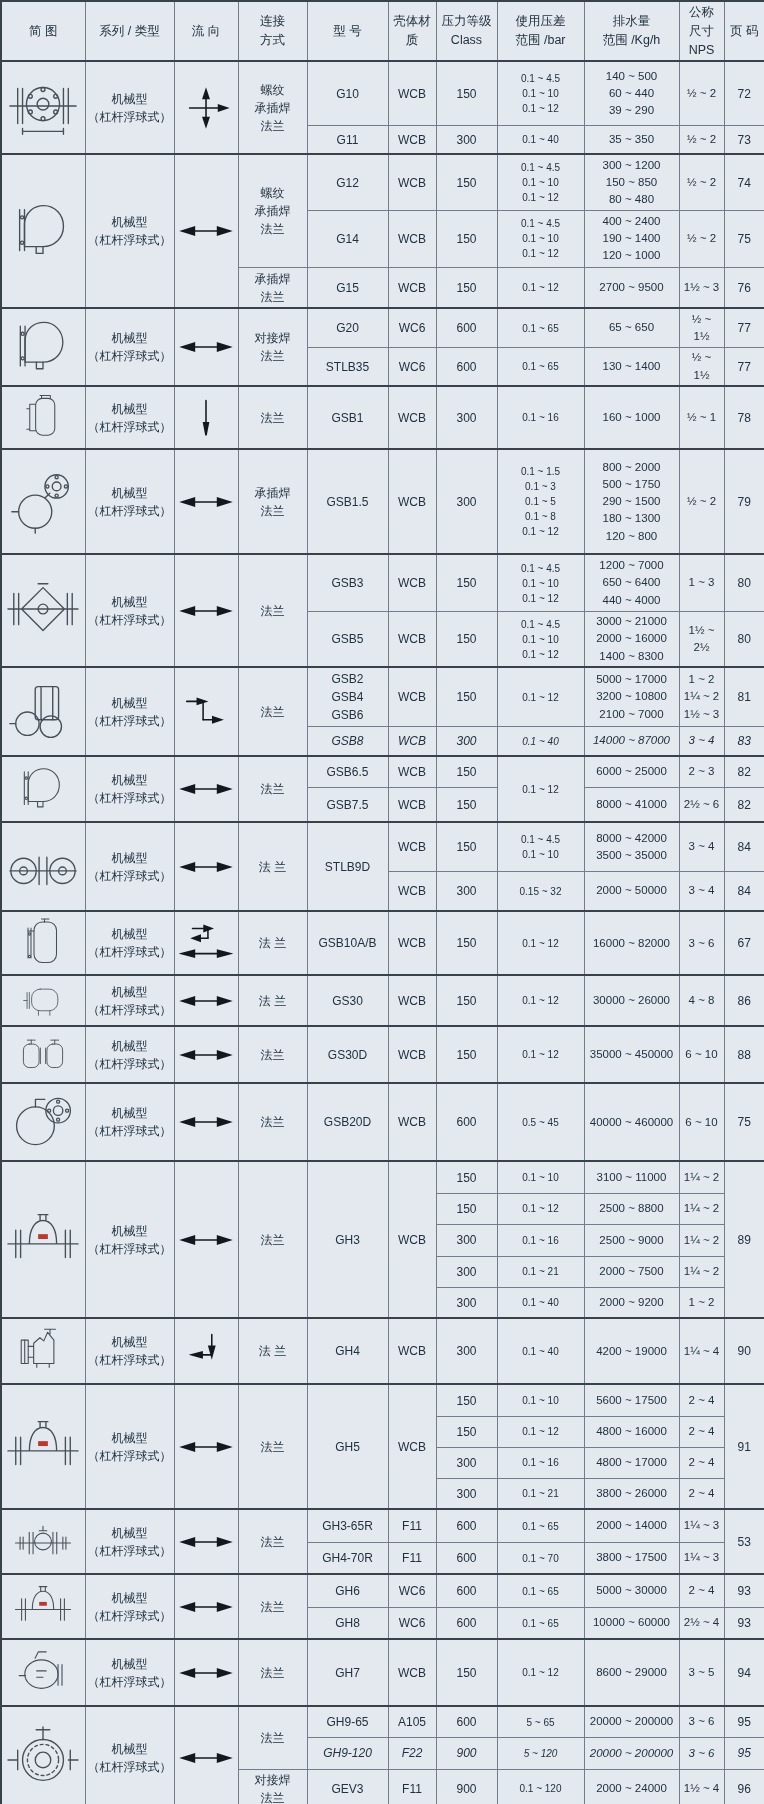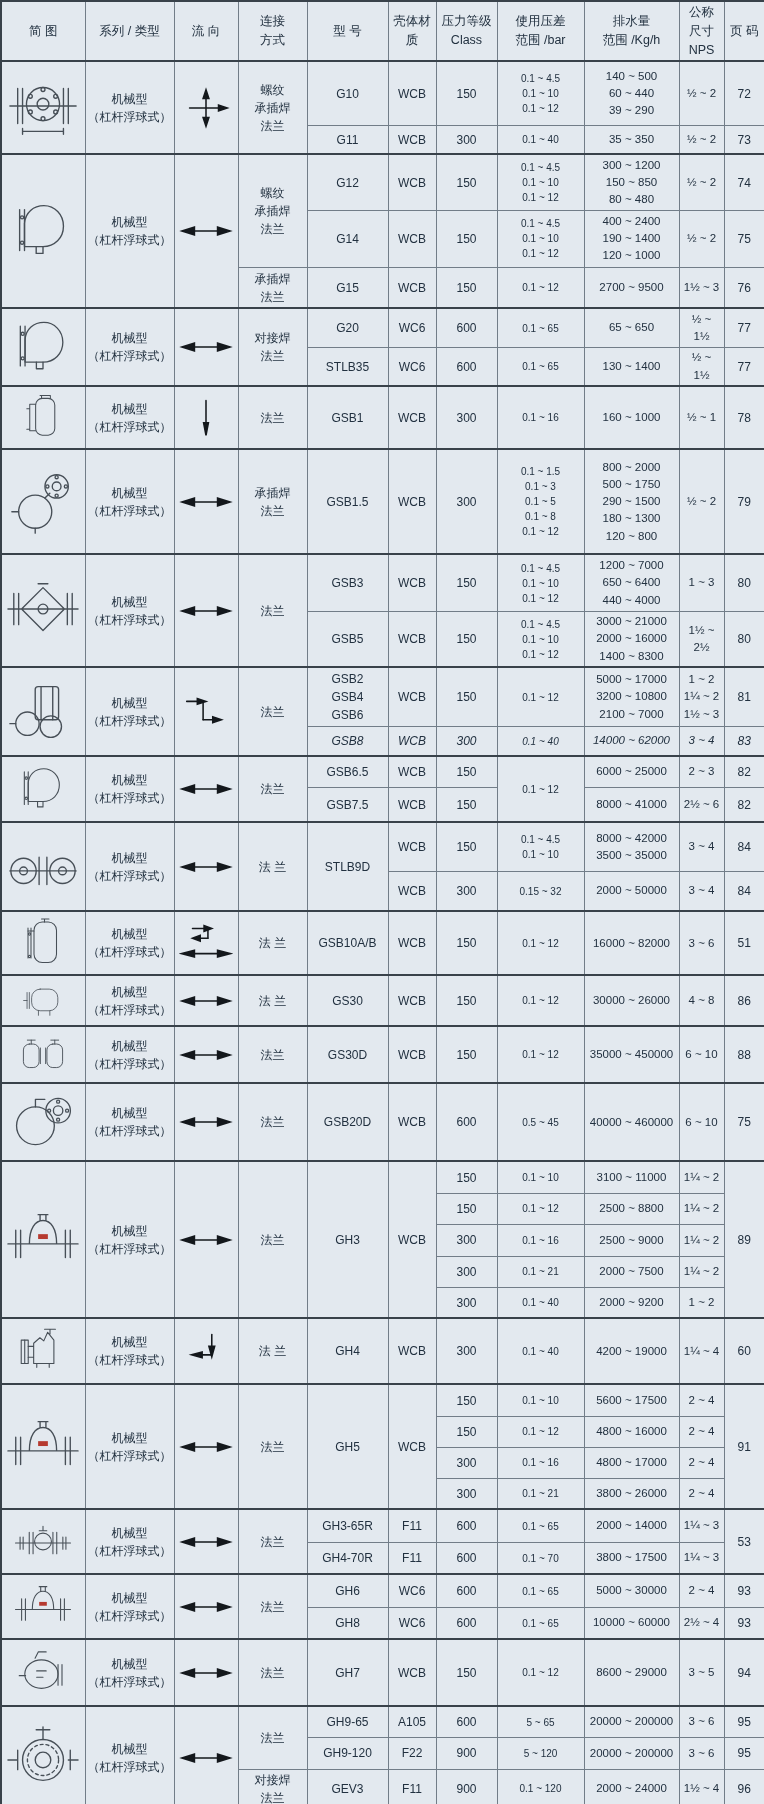--- a/index.html
+++ b/index.html
@@ -353,21 +353,21 @@
           <td class="nps-cell">1 ~ 2
 1¼ ~ 2
 1½ ~ 3</td>
           <td class="page-cell">81</td>
         </tr>
         <tr style="height: 30px; font-style: italic;">
           <td class="model-cell">GSB8</td>
           <td class="material-cell">WCB</td>
           <td class="cls-cell">300</td>
           <td class="pressure-cell">0.1 ~ 40</td>
-          <td class="capacity-cell">14000 ~ 62000</td>
+          <td class="capacity-cell">14000 ~ 87000</td>
           <td class="nps-cell">3 ~ 4</td>
           <td class="page-cell">83</td>
         </tr>
         <tr class="group-start" style="height: 31px;">
           <td class="diagram-cell" rowspan="2"><svg width="74" height="56" viewBox="0 0 76 72" preserveAspectRatio="xMidYMid meet">
               <g class="lineart">
                 <path d="M14 14v42M19 14v42"></path>
                 <circle cx="16.5" cy="22" r="1.6"></circle>
                 <circle cx="16.5" cy="48" r="1.6"></circle>
                 <path d="M19 28c1-11 9-18 20-18s20 9 20 21-9 21-21 21H19z"></path>
@@ -463,21 +463,21 @@
                 <polygon points="53,33 40,29.5 40,36.5"></polygon>
               </g>
             </svg></td>
           <td class="connection-cell">法 兰</td>
           <td class="model-cell">GSB10A/B</td>
           <td class="material-cell">WCB</td>
           <td class="cls-cell">150</td>
           <td class="pressure-cell">0.1 ~ 12</td>
           <td class="capacity-cell">16000 ~ 82000</td>
           <td class="nps-cell">3 ~ 6</td>
-          <td class="page-cell">51</td>
+          <td class="page-cell">67</td>
         </tr>
         <tr class="group-start" style="height: 51px;">
           <td class="diagram-cell"><svg width="74" height="41" viewBox="0 0 76 72" preserveAspectRatio="xMidYMid meet">
               <g class="lineart">
                 <rect x="18" y="16" width="46" height="38" rx="15"></rect>
                 <path d="M10 22v28M14 22v28M4 36h6M30 54v8M50 54v8"></path>
               </g>
             </svg></td>
           <td class="series-cell">机械型
 （杠杆浮球式）</td>
@@ -620,21 +620,21 @@
                 <polygon points="13,26 24,23 24,29"></polygon>
               </g>
             </svg></td>
           <td class="connection-cell">法 兰</td>
           <td class="model-cell">GH4</td>
           <td class="material-cell">WCB</td>
           <td class="cls-cell">300</td>
           <td class="pressure-cell">0.1 ~ 40</td>
           <td class="capacity-cell">4200 ~ 19000</td>
           <td class="nps-cell">1¼ ~ 4</td>
-          <td class="page-cell">60</td>
+          <td class="page-cell">90</td>
         </tr>
         <tr class="group-start" style="height: 32px;">
           <td class="diagram-cell" rowspan="4"><svg width="74" height="72" viewBox="0 0 76 72" preserveAspectRatio="xMidYMid meet">
               <g class="lineart">
                 <path d="M2 40h72M10 26v28M15 26v28M61 26v28M66 26v28M24 40c0-16 6-24 14-24s14 8 14 24M33 10h10M35 10v6M41 10v6"></path>
                 <rect x="33" y="30" width="10" height="5" fill="#b63a30" stroke="none"></rect>
               </g>
             </svg></td>
           <td class="series-cell" rowspan="4">机械型
 （杠杆浮球式）</td>
@@ -786,21 +786,21 @@
             </svg></td>
           <td class="connection-cell" rowspan="2">法兰</td>
           <td class="model-cell">GH9-65</td>
           <td class="material-cell">A105</td>
           <td class="cls-cell">600</td>
           <td class="pressure-cell">5 ~ 65</td>
           <td class="capacity-cell">20000 ~ 200000</td>
           <td class="nps-cell">3 ~ 6</td>
           <td class="page-cell">95</td>
         </tr>
-        <tr style="height: 32px;">
+        <tr style="height: 32px; font-style: italic;">
           <td class="model-cell">GH9-120</td>
           <td class="material-cell">F22</td>
           <td class="cls-cell">900</td>
           <td class="pressure-cell">5 ~ 120</td>
           <td class="capacity-cell">20000 ~ 200000</td>
           <td class="nps-cell">3 ~ 6</td>
           <td class="page-cell">95</td>
         </tr>
         <tr style="height: 39px;">
           <td class="connection-cell">对接焊

